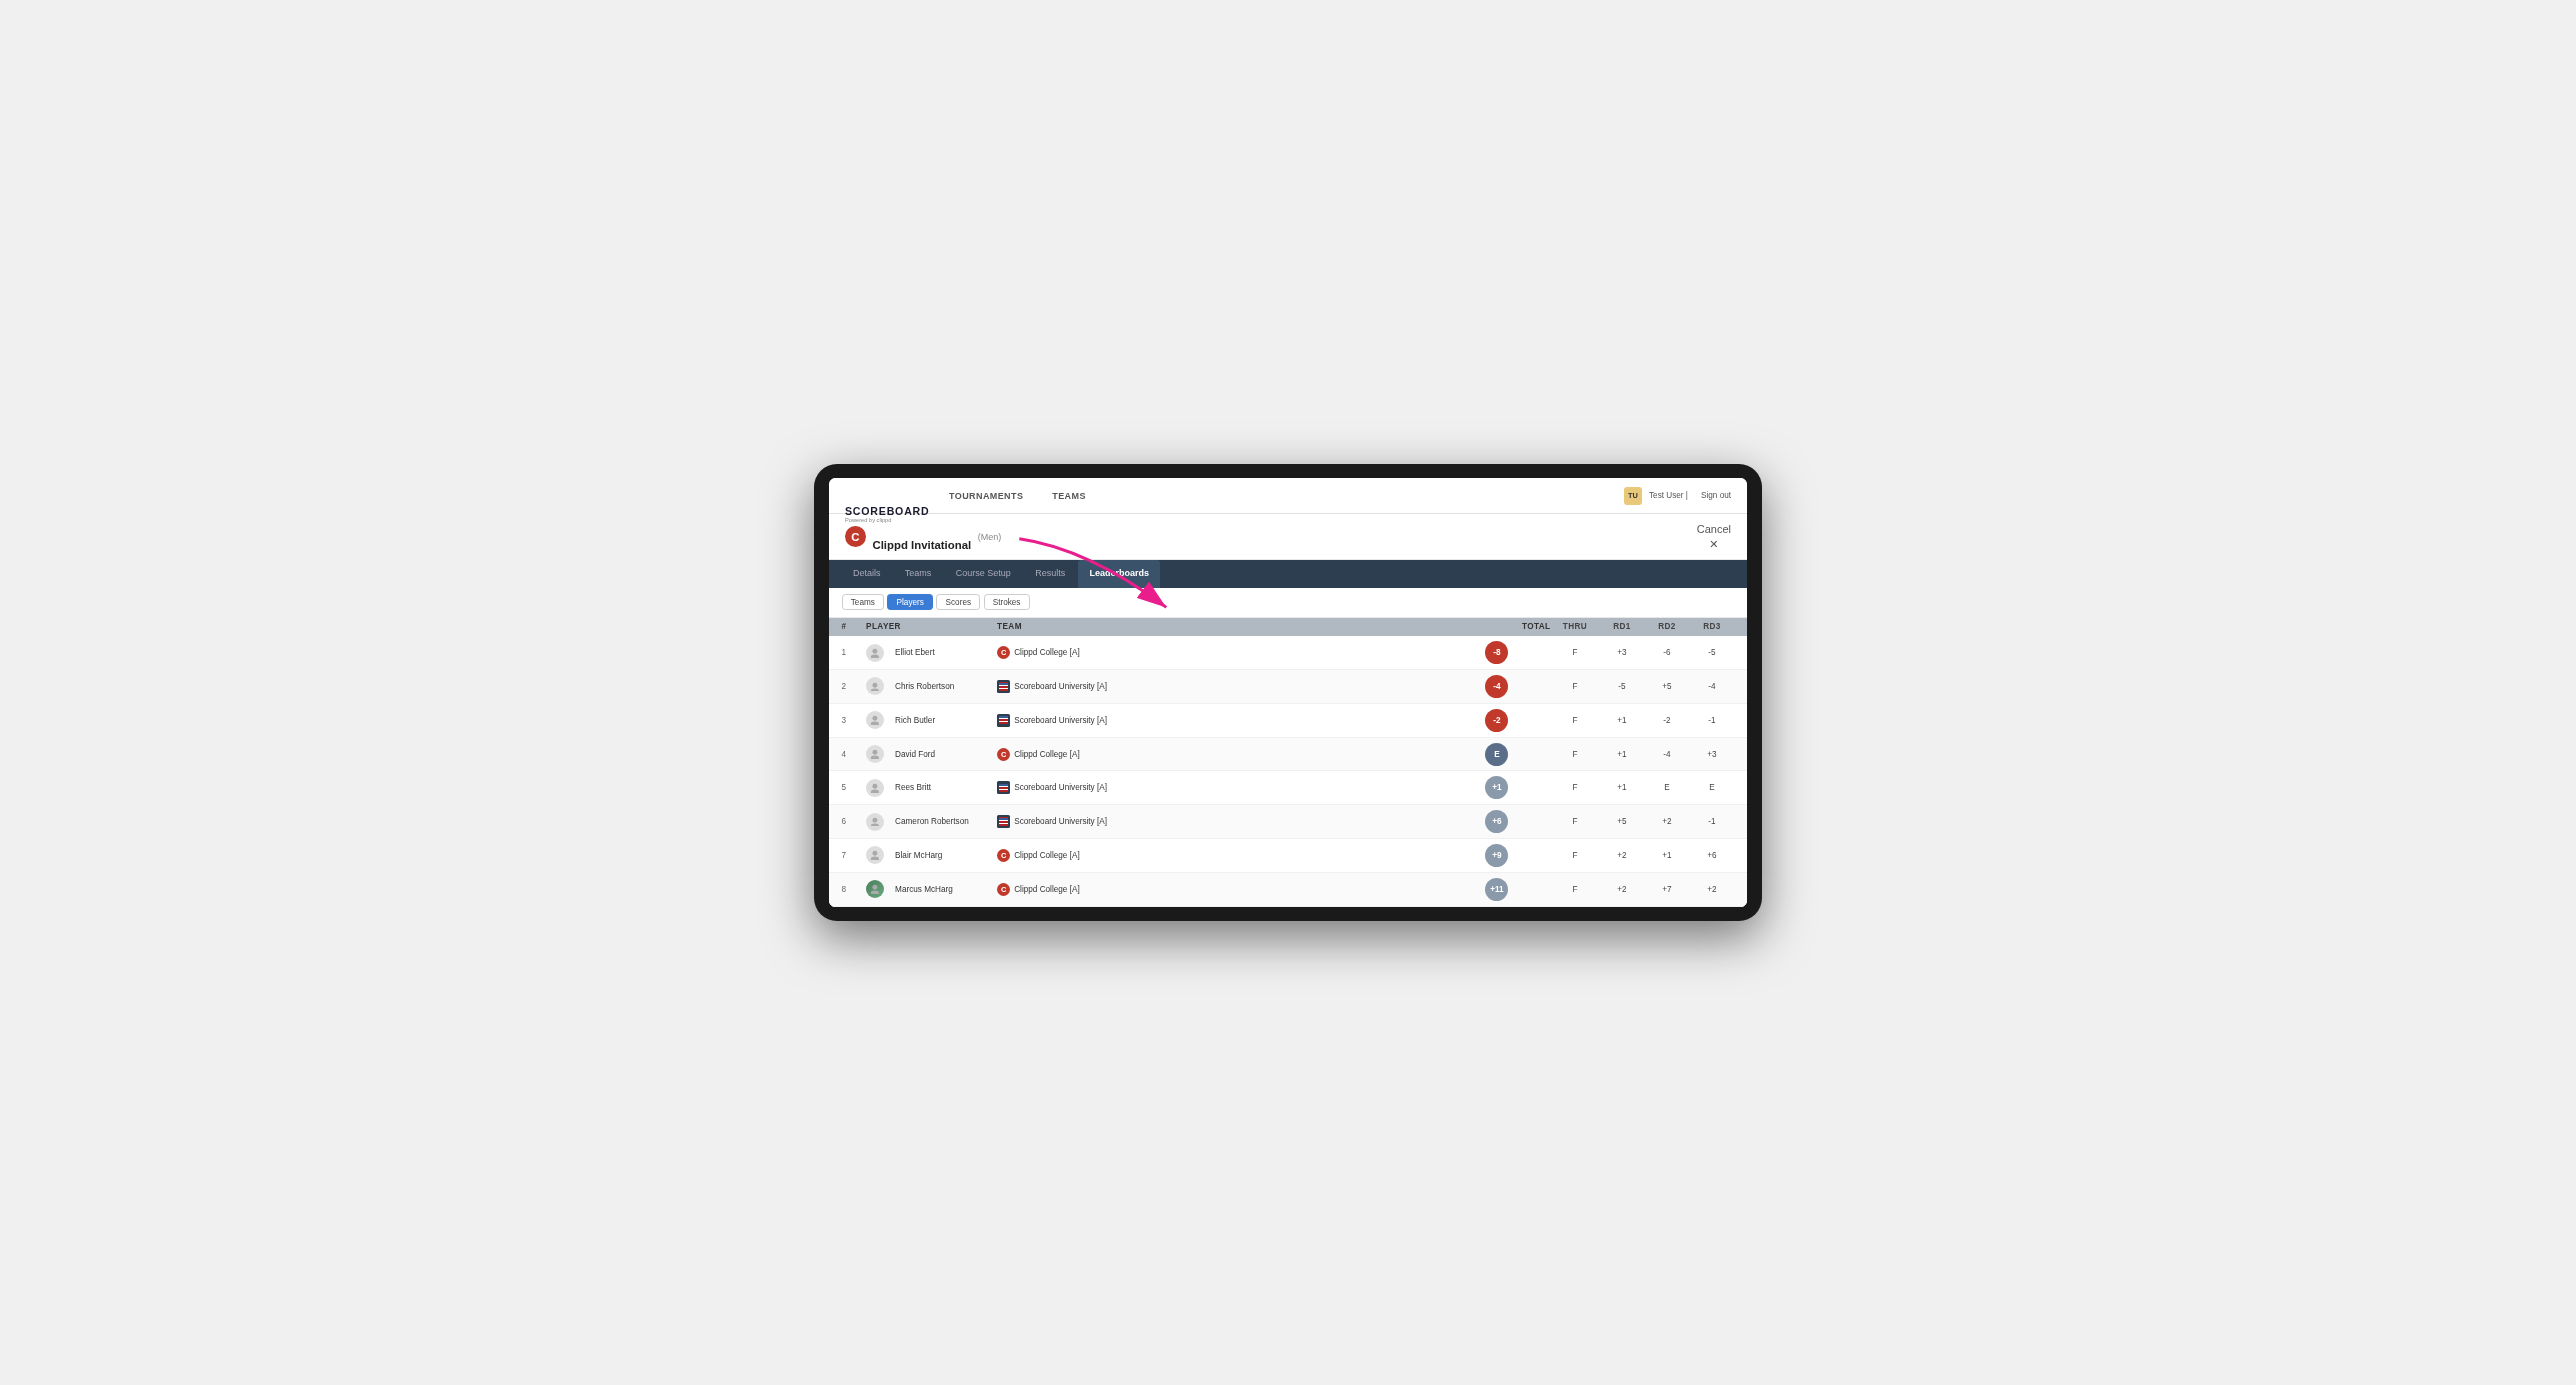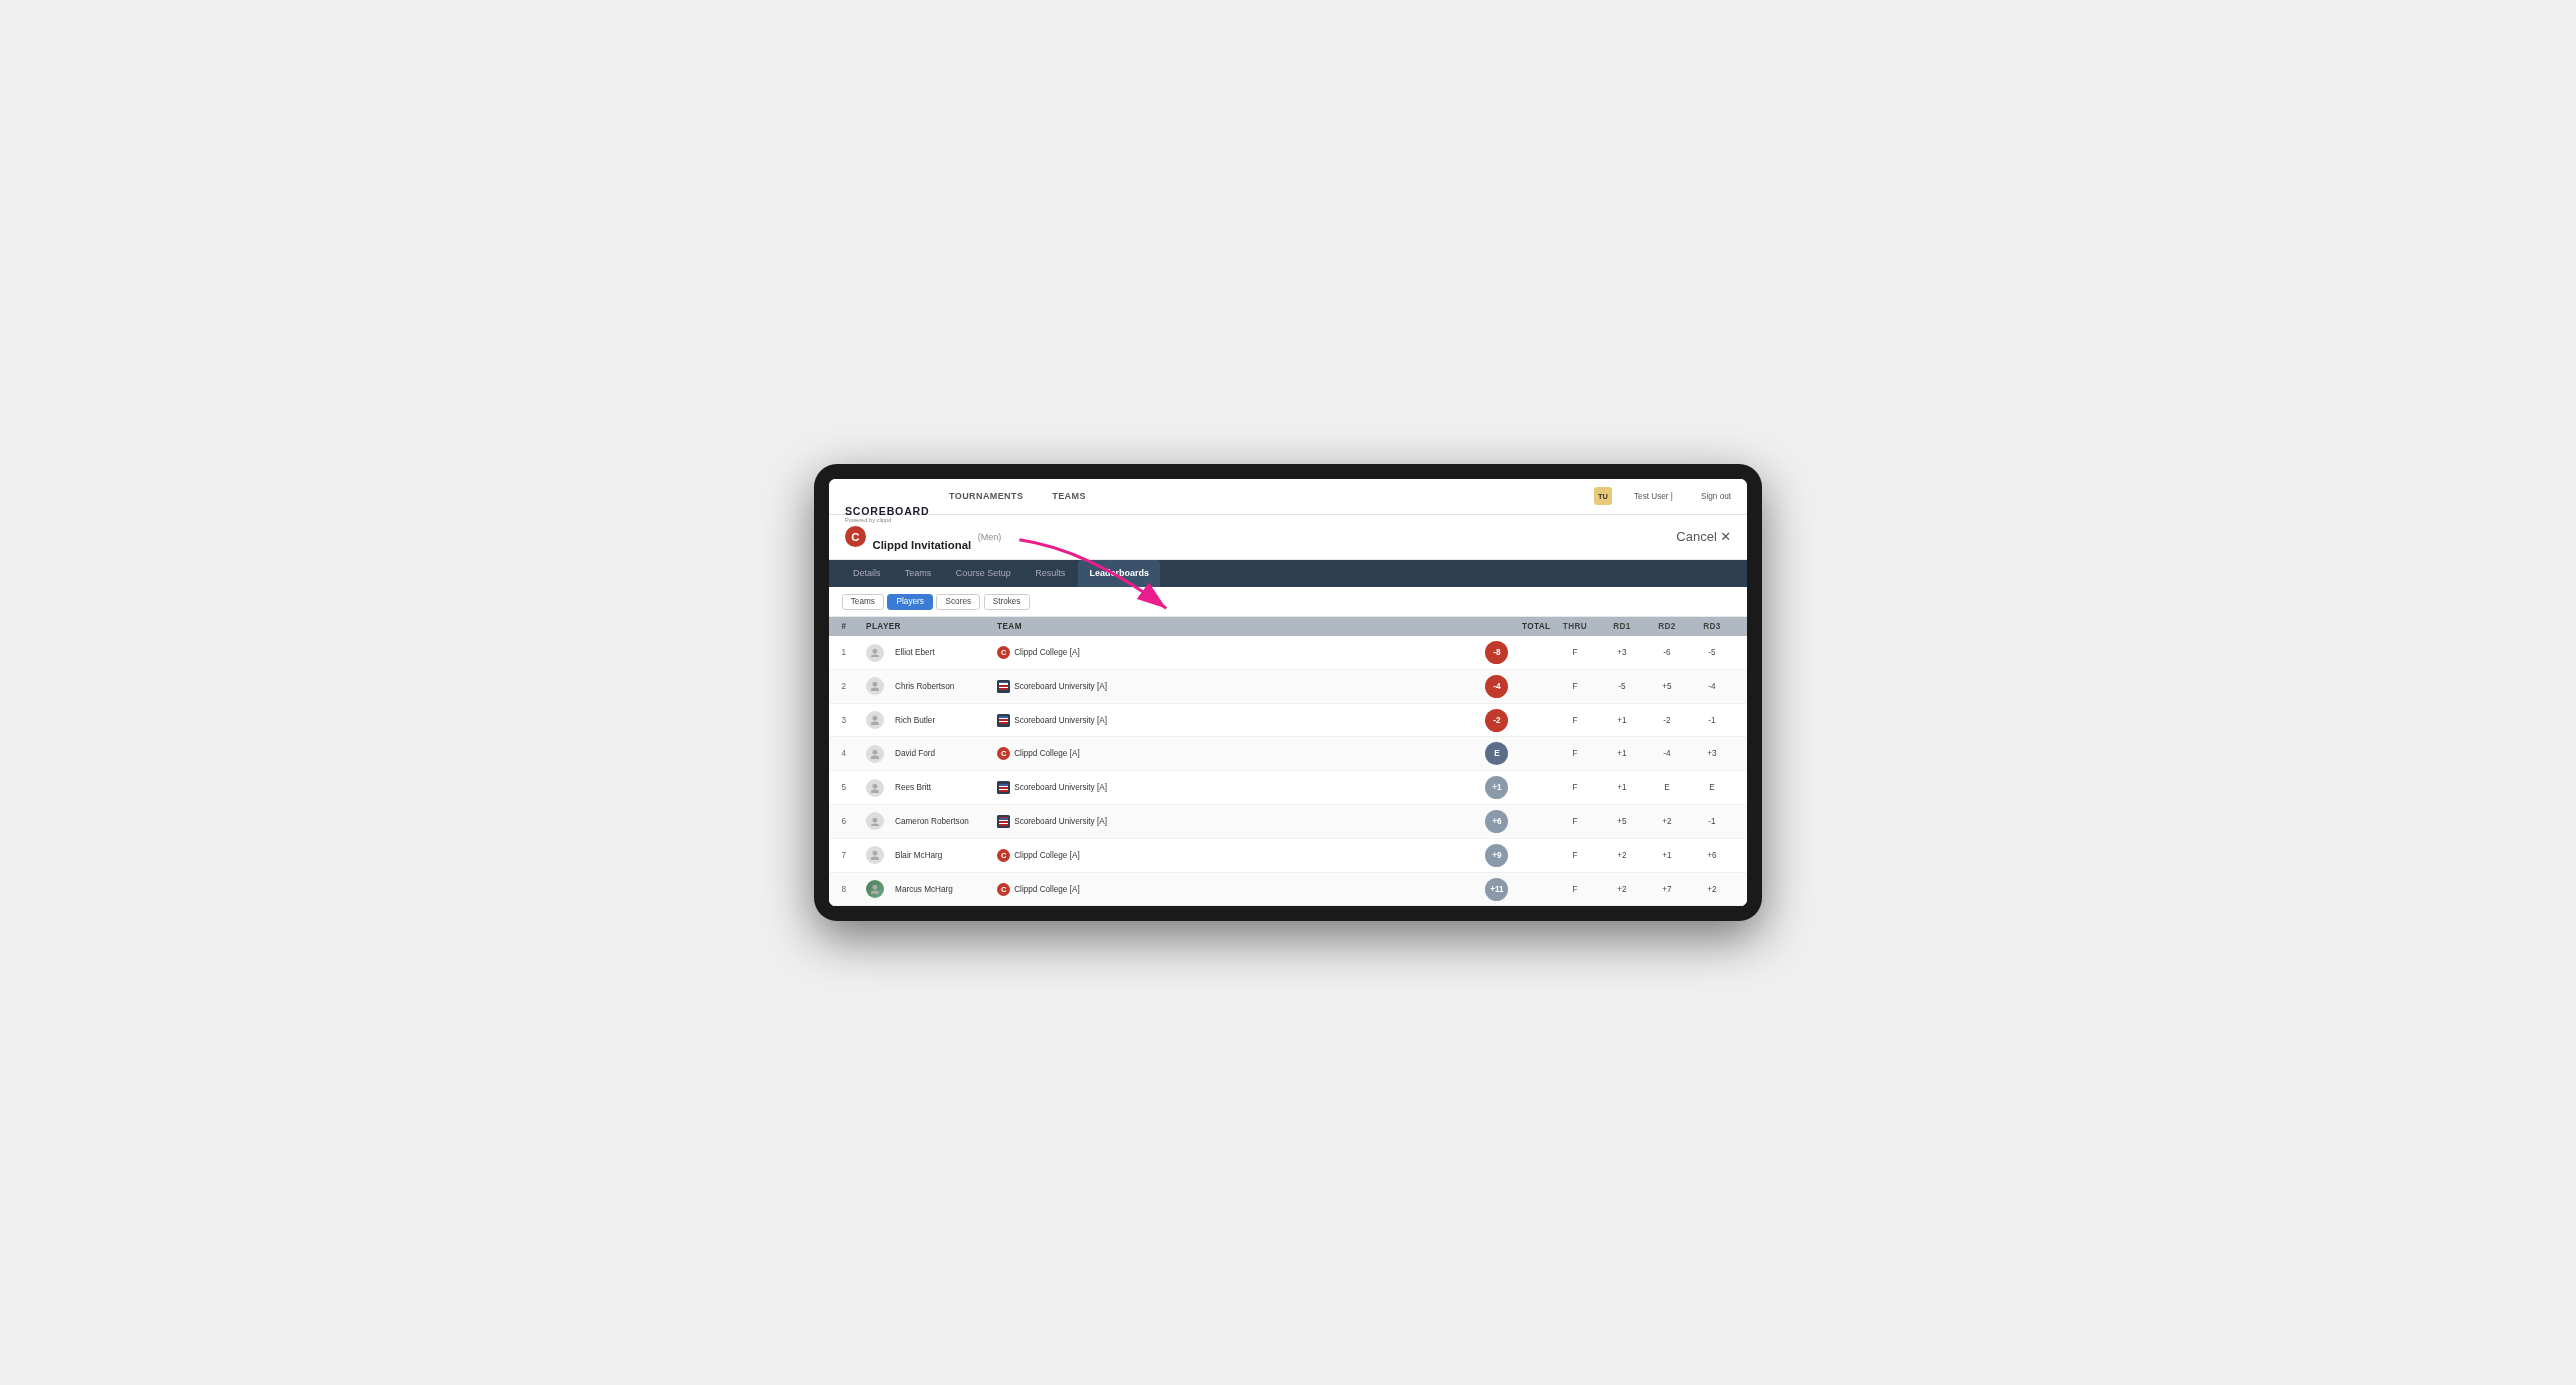--- a/index.html
+++ b/index.html
@@ -93,21 +93,21 @@
       color: #555;
       text-transform: uppercase;
       letter-spacing: 0.4px;
       padding: 3.3px 0;
       cursor: pointer;
     }
 
     .header-right {
       display: flex;
       align-items: center;
-      gap: 22px;
+      gap: 7px;
       font-size: 8.2px;
       color: #555;
     }
     .user-avatar-small {
       width: 18px;
       height: 18px;
       background: #e8c97a;
       border-radius: 3.3px;
       display: flex;
       align-items: center;
@@ -153,26 +153,27 @@
       font-size: 11.4px;
       font-weight: 600;
       color: #222;
       margin-top: 16px;
     }
     .tournament-tag {
       font-size: 9px;
       color: #888;
     }
     .cancel-btn {
-      font-size: 13px;
+      font-size: 11px;
       color: #555;
       cursor: pointer;
       display: flex;
       align-items: center;
       gap: 3.3px;
+      flex-direction: column;
     }
 
     
     .tab-bar {
       background: #2c3e50;
       display: flex;
       padding: 0 13px;
       gap: 1.6px;
     }
     .tab-item {

